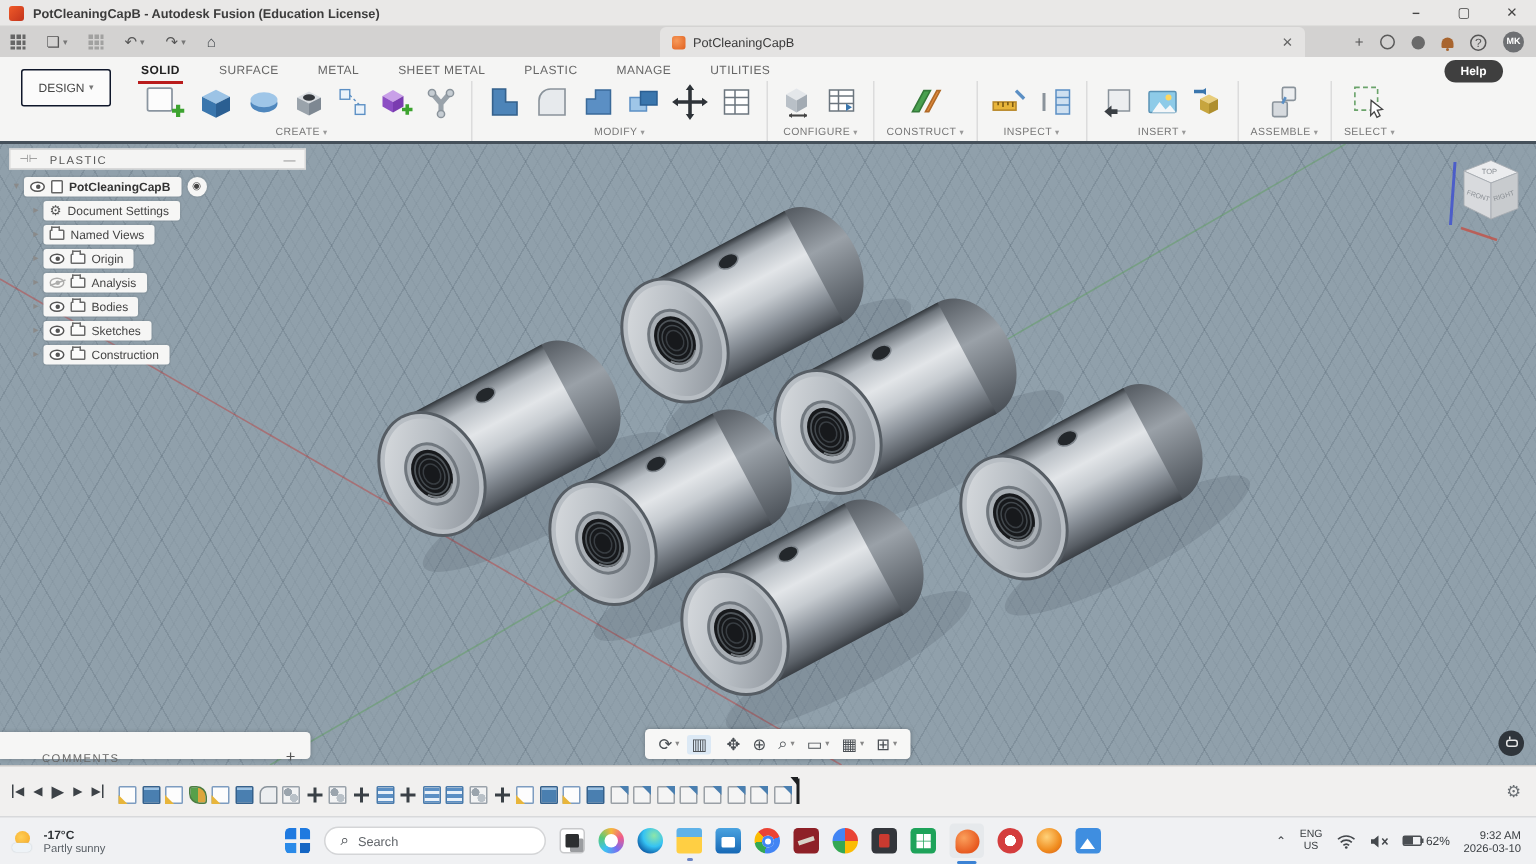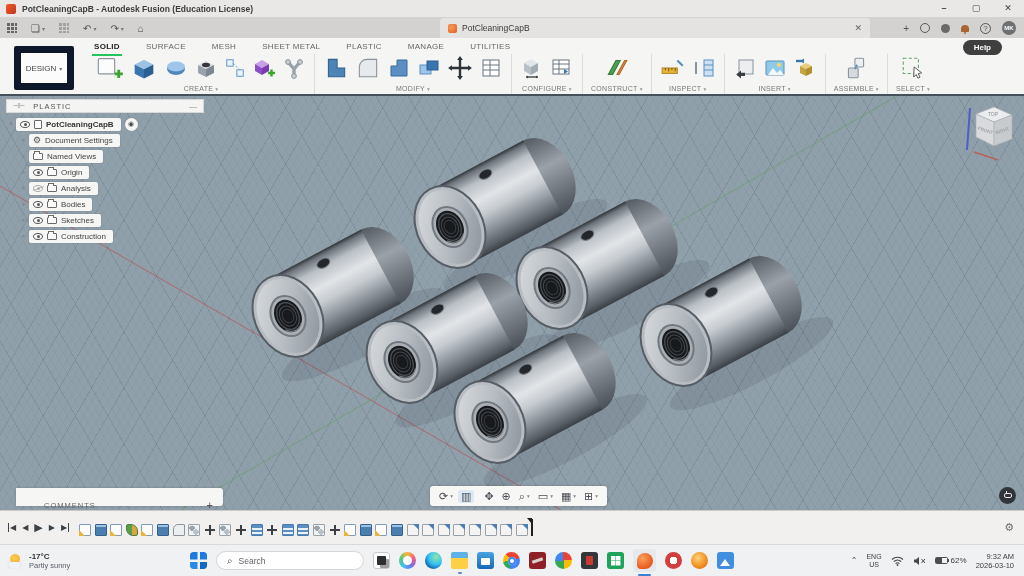--- a/index.html
+++ b/index.html
@@ -32,25 +32,25 @@
   .ab-glyph { color:#555; font-size:10px; }
   .ring { width:10px; height:10px; border:1.4px solid #5a5a5a; border-radius:50%; }
   .dotg { width:9px; height:9px; border-radius:50%; background:#6a6a6a; }
   .bell { width:8px; height:7px; background:#a8652f; border-radius:5px 5px 1px 1px; position:relative; }
   .bell:after { content:""; position:absolute; left:3px; bottom:-2px; width:2px; height:2px; background:#a8652f; border-radius:50%; }
   .qmark { width:11px; height:11px; border-radius:50%; border:1.2px solid #555; color:#555; font-size:8px; text-align:center; line-height:10px; }
   #avatar { width:14px; height:14px; border-radius:50%; background:#6d6f72; color:#fff; font-size:6px; font-weight:bold; display:flex; align-items:center; justify-content:center; }
 
   
   #ribbon { position:absolute; left:0; top:38px; width:1024px; height:58px; background:#f5f5f4; border-bottom:2px solid #45505a; }
-  #design-btn { position:absolute; left:14px; top:8px; width:60px; height:44px; border:7px solid #0f172a; border-radius:2px; background:#fbfbfb; font-size:8px; color:#444; display:flex; align-items:center; justify-content:center; gap:3px; }
+  #design-btn { position:absolute; left:14px; top:8px; width:60px; height:25px; border:1px solid #0f172a; border-radius:2px; background:#fbfbfb; font-size:8px; color:#444; display:flex; align-items:center; justify-content:center; gap:3px; }
   #design-btn .caret { font-size:6px; color:#777; }
   #ribbon-tabs { position:absolute; left:92px; top:2px; display:flex; gap:22px; }
   .rtab { font-size:8px; color:#666; letter-spacing:.3px; padding:2px 2px 3px; }
-  .rtab.active { color:#222; font-weight:bold; border-bottom:2px solid #22c55e; }
+  .rtab.active { color:#222; font-weight:bold; border-bottom:2px solid #b91c1c; }
   #ribbon-groups { position:absolute; left:88px; top:16px; display:flex; height:40px; }
   .rgroup { display:flex; flex-direction:column; align-items:center; border-right:1px solid #dcdcdc; padding:0 8px; }
   .rgroup:last-child { border-right:none; }
   .rg-icons { display:flex; align-items:center; gap:6px; height:30px; }
   .rg-label { font-size:7px; color:#777; letter-spacing:.3px; margin-top:1px; display:flex; gap:2px; align-items:center; }
   .rg-label .caret { font-size:5.5px; color:#999; }
   .ri { display:inline-block; }
   #help-pill { position:absolute; right:22px; top:2px; background:#3f3f3f; color:#fff; font-size:8px; padding:3px 11px; border-radius:9px;font-weight:bold; }
 
   
@@ -90,21 +90,21 @@
   #viewcube { position:absolute; right:4px; top:4px; }
 
   
   #navbar { position:absolute; left:430px; bottom:4px; height:20px; background:#f7f7f6; border-radius:3px; box-shadow:0 0 3px rgba(0,0,0,.25); display:flex; align-items:center; padding:0 6px; gap:2px; }
   .nb-item { display:flex; align-items:center; color:#4a4f54; font-size:11px; padding:0 3px; }
   .nb-item.sel { background:#dce9f5; border-radius:2px; }
   .nb-item .caret { font-size:5.5px; color:#888; margin-left:2px; }
   .nb-sep { width:3px; }
 
   
-  #comments { position:absolute; left:16px; bottom:4px; width:207px; height:18px; background:#f6f6f5; border-radius:0 3px 3px 0; box-shadow:0 0 3px rgba(0,0,0,.2); display:flex; align-items:center; padding:16px 10px 0 28px; }
+  #comments { position:absolute; left:0; bottom:4px; width:207px; height:18px; background:#f6f6f5; border-radius:0 3px 3px 0; box-shadow:0 0 3px rgba(0,0,0,.2); display:flex; align-items:center; padding:16px 10px 0 28px; }
   #comments .c-label { font-size:7.5px; letter-spacing:1px; color:#666; }
   #comments .c-plus { margin-left:auto; color:#555; font-size:11px; }
 
   
   #assistant { position:absolute; right:8px; bottom:6px; width:17px; height:17px; border-radius:50%; background:#2f353b; display:flex; align-items:center; justify-content:center; }
   #assistant .bot { width:8px; height:5px; border:1.2px solid #e8e8e8; border-radius:2px; position:relative; }
   #assistant .bot:before { content:""; position:absolute; left:1px; top:-3px; width:1px; height:2px; background:#e8e8e8; }
 
   
   #timeline { position:absolute; left:0; top:510px; width:1024px; height:34px; background:#f1f0ef; border-top:1px solid #c9c8c7; display:flex; align-items:center; }
@@ -224,21 +224,21 @@
   </div>
 
   <div id="ribbon">
     <div id="design-btn">
       <span>DESIGN</span>
         <span class="caret">▾</span>
     </div>
     <div id="ribbon-tabs">
         <span class="rtab active">SOLID</span>
         <span class="rtab">SURFACE</span>
-        <span class="rtab">MESH</span>
+        <span class="rtab">METAL</span>
         <span class="rtab">SHEET METAL</span>
         <span class="rtab">PLASTIC</span>
         <span class="rtab">MANAGE</span>
         <span class="rtab">UTILITIES</span>
       </div>
 
     <div id="ribbon-groups">
 
       <div class="rgroup">
         <div class="rg-icons">

